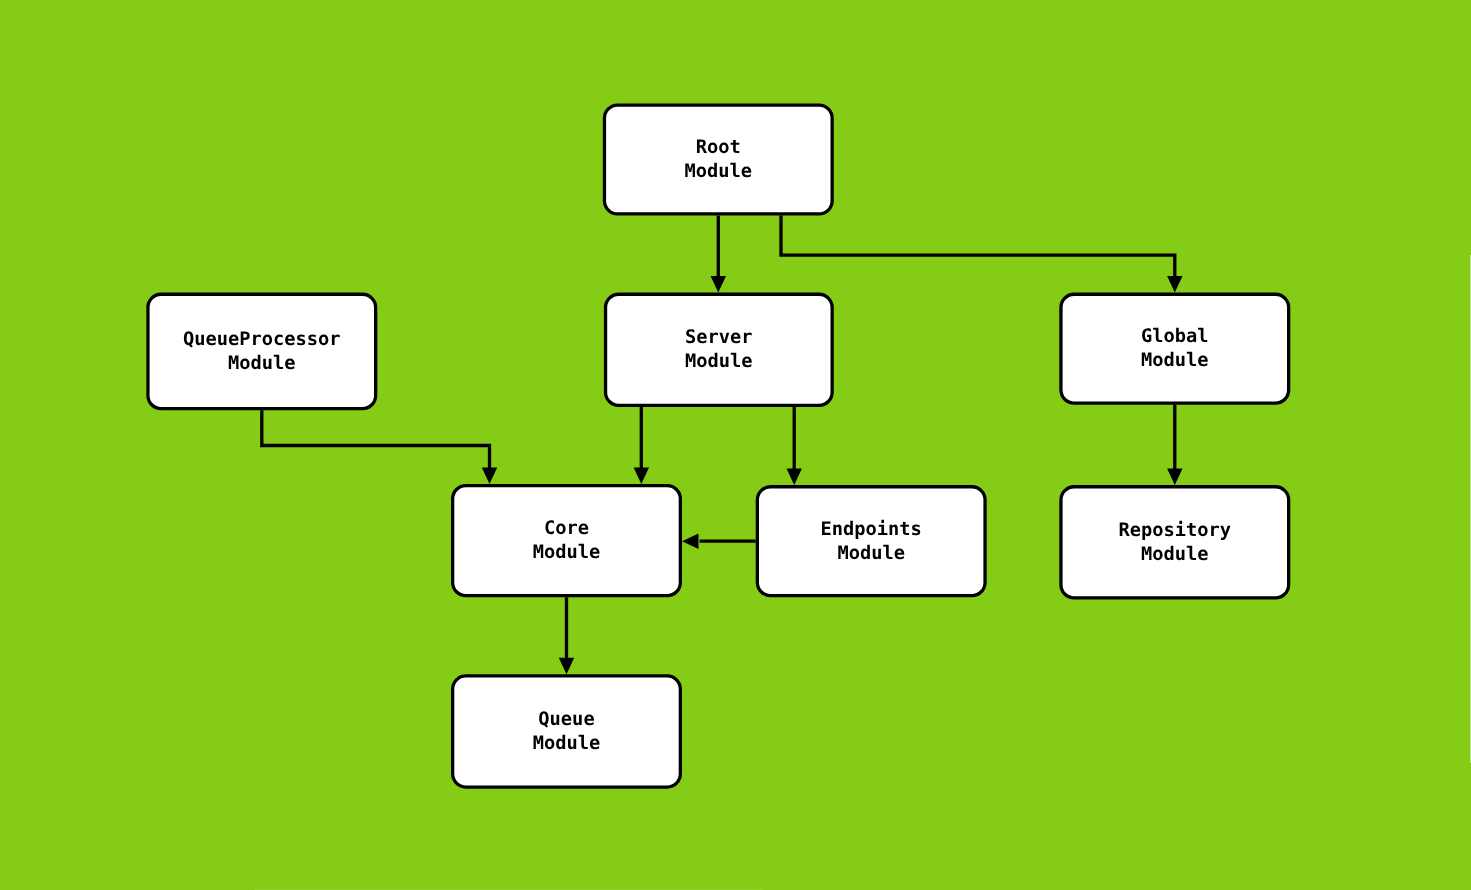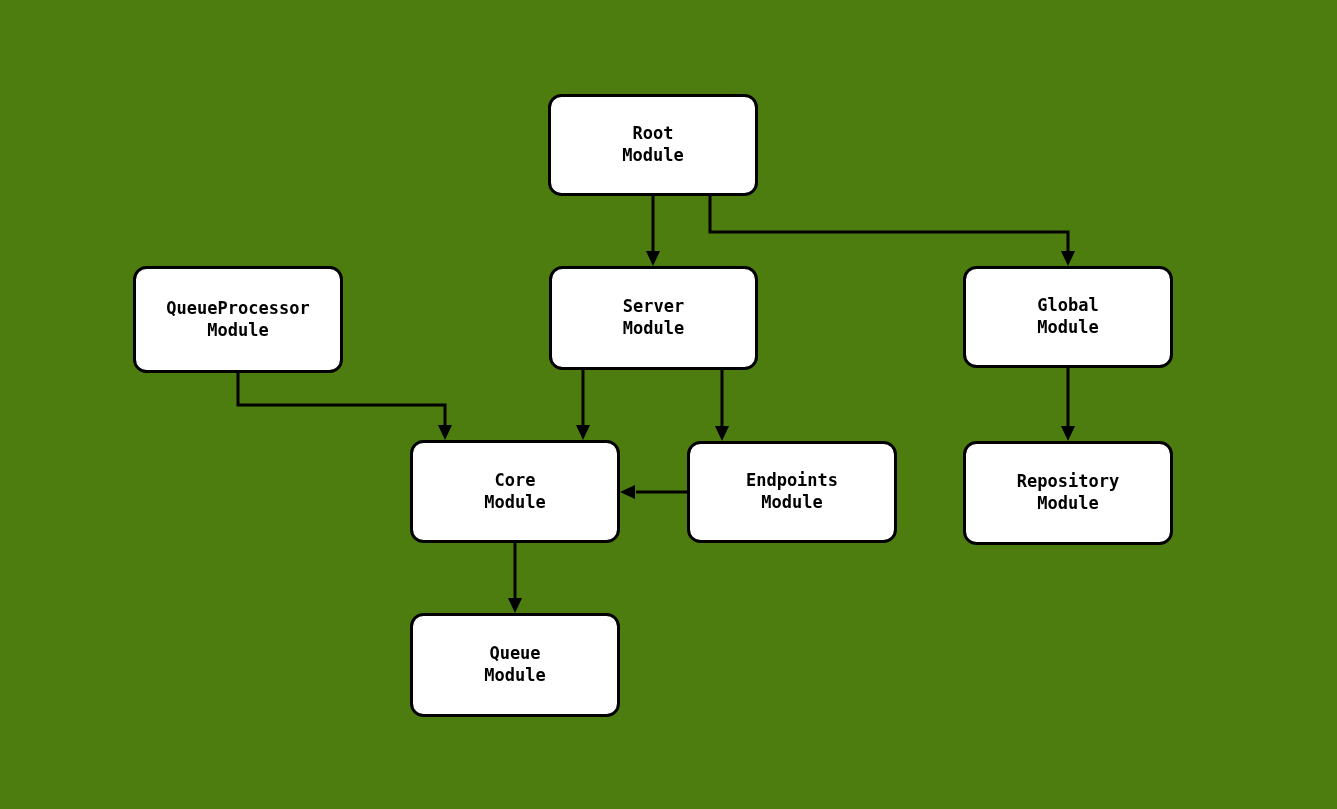--- a/index.html
+++ b/index.html
@@ -11,21 +11,21 @@
   body {
     width: 1337px;
     height: 809px;
     font-family: "DejaVu Sans Mono", "Liberation Mono", monospace;
     overflow: hidden;
   }
   #diagram-canvas {
     position: relative;
     width: 1337px;
     height: 809px;
-    background: #4d7c0f;
+    background: #84cc16;
   }
   svg#diagram-svg {
     position: absolute;
     top: 0;
     left: 0;
     width: 1337px;
     height: 809px;
     display: block;
   }
   .node-box {

